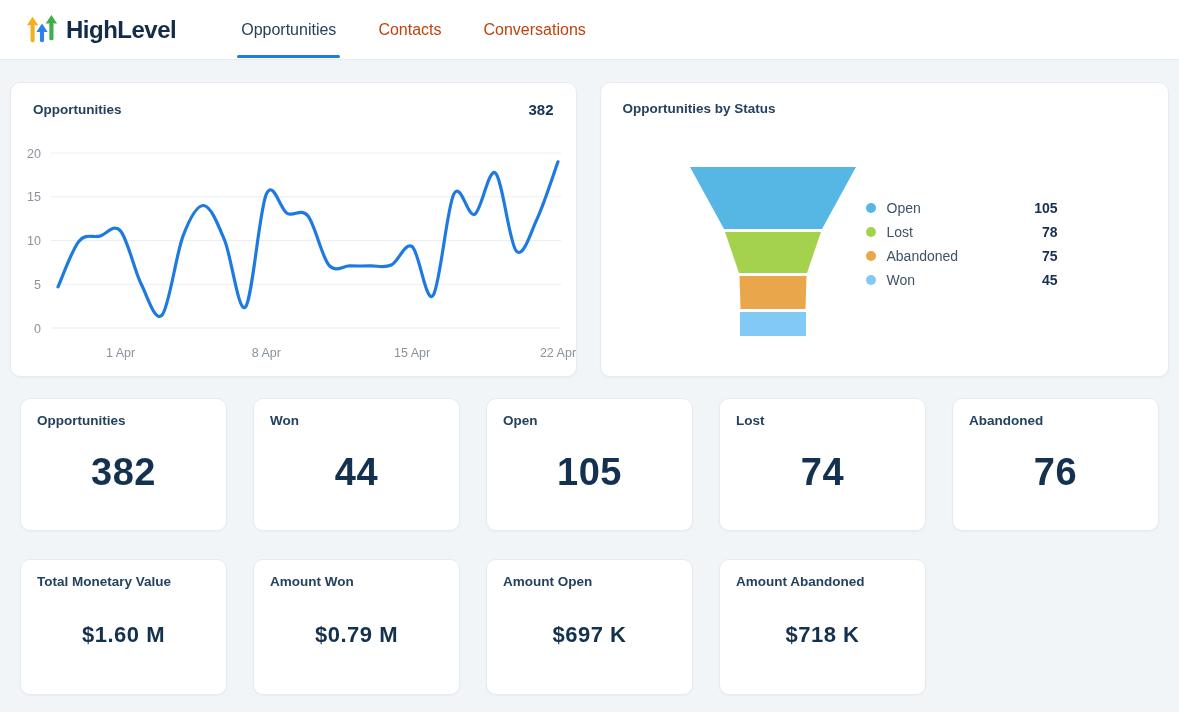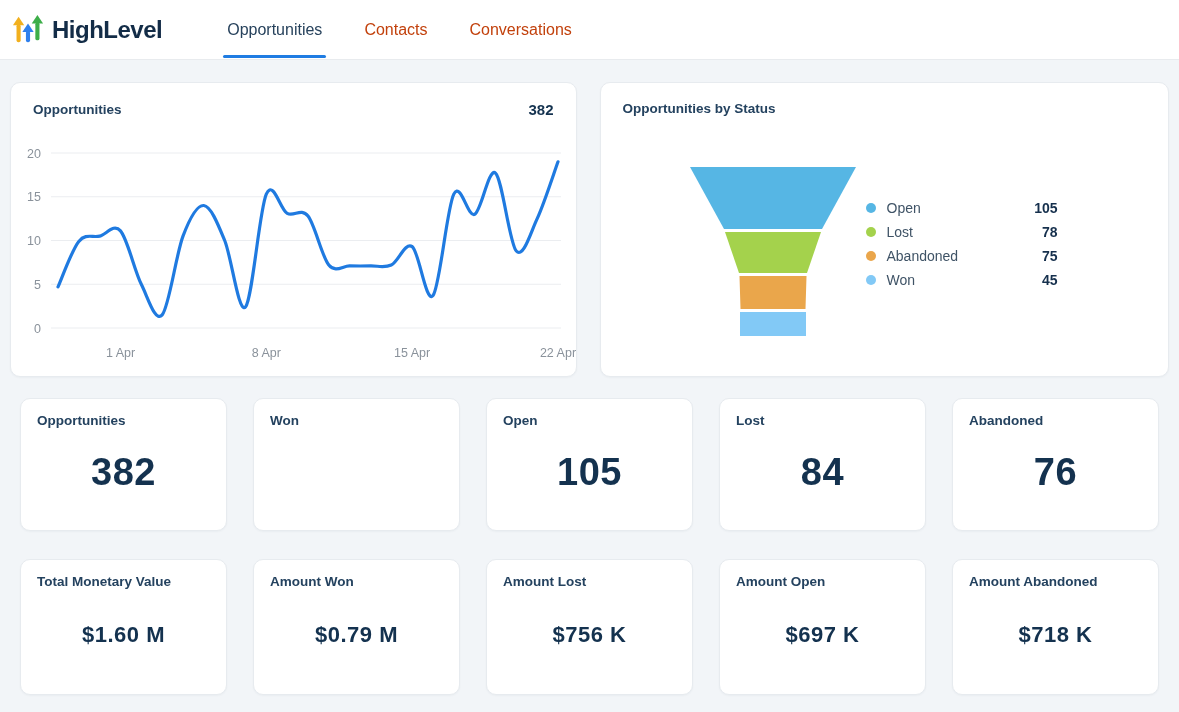--- a/index.html
+++ b/index.html
@@ -1,21 +1,21 @@
 <!DOCTYPE html>
 <html><head>
 <meta charset="utf-8">
 <style>
   * { margin:0; padding:0; box-sizing:border-box; }
   html,body { width:1179px; height:712px; overflow:hidden;
     font-family:"Liberation Sans", sans-serif; background:#f2f5f8; }
 
   
   .header { height:60px; background:#ffffff; border-bottom:1px solid #e8ebee;
-    display:flex; padding:0 12px; }
+    display:flex; padding:0 26px; }
   .brand { display:flex; align-items:center; gap:8px; cursor:pointer; }
   .brand-name { font-size:24px; font-weight:800; color:#132c47; letter-spacing:-0.5px; }
   .tabs { display:flex; height:100%; margin-left:44px; }
   .tab { position:relative; display:flex; align-items:center; padding:0 21px;
     font-size:16px; color:#c2410c; cursor:pointer; }
   .tab.active { color:#27425c; }
   .tab.active::after { content:""; position:absolute; left:17px; right:17px; bottom:1px;
     height:3px; border-radius:2px; background:#1f7ce2; }
 
   
@@ -142,31 +142,34 @@
 
   <div class="stats-grid">
     <div class="card stat-card">
       <span class="stat-label">Opportunities</span>
       <div class="stat-value-wrap">
           <span class="stat-value">382</span>
         </div>
     </div>
     <div class="card stat-card">
       <span class="stat-label">Won</span>
+      <div class="stat-value-wrap">
+          <span class="stat-value">44</span>
+        </div>
     </div>
     <div class="card stat-card">
       <span class="stat-label">Open</span>
       <div class="stat-value-wrap">
           <span class="stat-value">105</span>
         </div>
     </div>
     <div class="card stat-card">
       <span class="stat-label">Lost</span>
       <div class="stat-value-wrap">
-          <span class="stat-value">84</span>
+          <span class="stat-value">74</span>
         </div>
     </div>
     <div class="card stat-card">
       <span class="stat-label">Abandoned</span>
       <div class="stat-value-wrap">
           <span class="stat-value">76</span>
         </div>
     </div>
   </div>
 
@@ -177,26 +180,20 @@
           <span class="stat-value">$1.60 M</span>
         </div>
     </div>
     <div class="card stat-card">
       <span class="stat-label">Amount Won</span>
       <div class="stat-value-wrap">
           <span class="stat-value">$0.79 M</span>
         </div>
     </div>
     <div class="card stat-card">
-      <span class="stat-label">Amount Lost</span>
-      <div class="stat-value-wrap">
-          <span class="stat-value">$756 K</span>
-        </div>
-    </div>
-    <div class="card stat-card">
       <span class="stat-label">Amount Open</span>
       <div class="stat-value-wrap">
           <span class="stat-value">$697 K</span>
         </div>
     </div>
     <div class="card stat-card">
       <span class="stat-label">Amount Abandoned</span>
       <div class="stat-value-wrap">
           <span class="stat-value">$718 K</span>
         </div>

